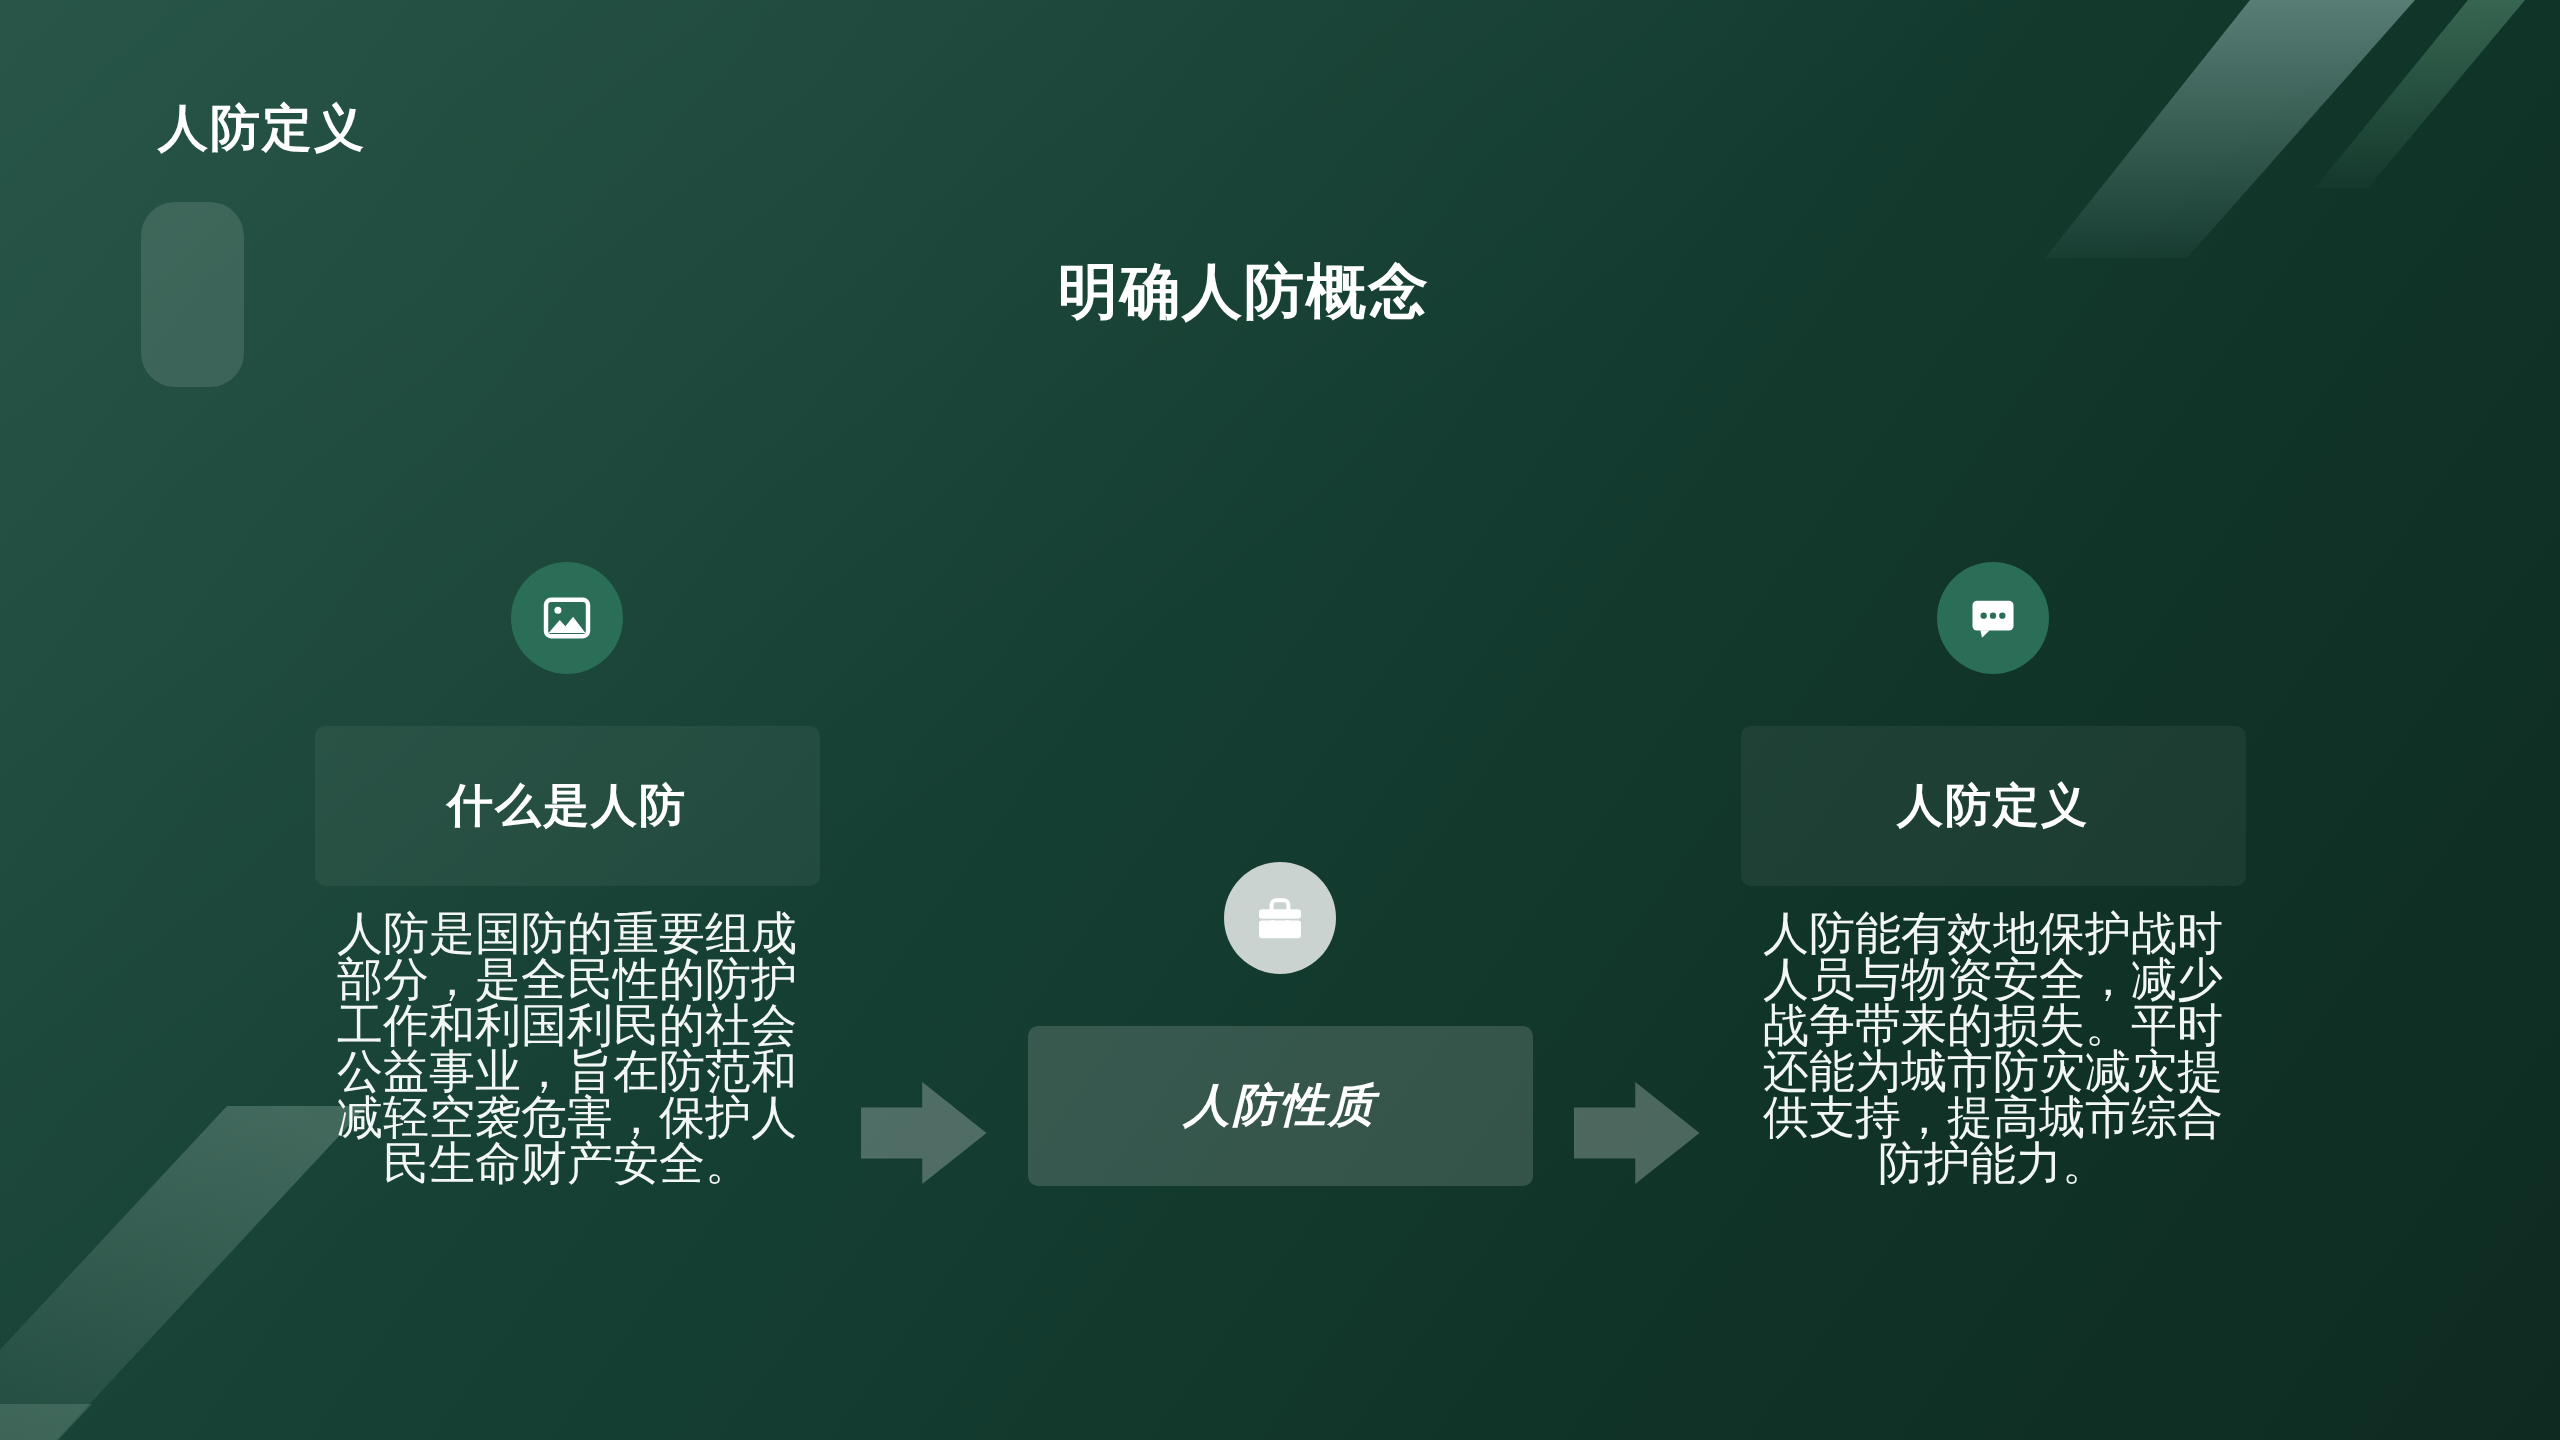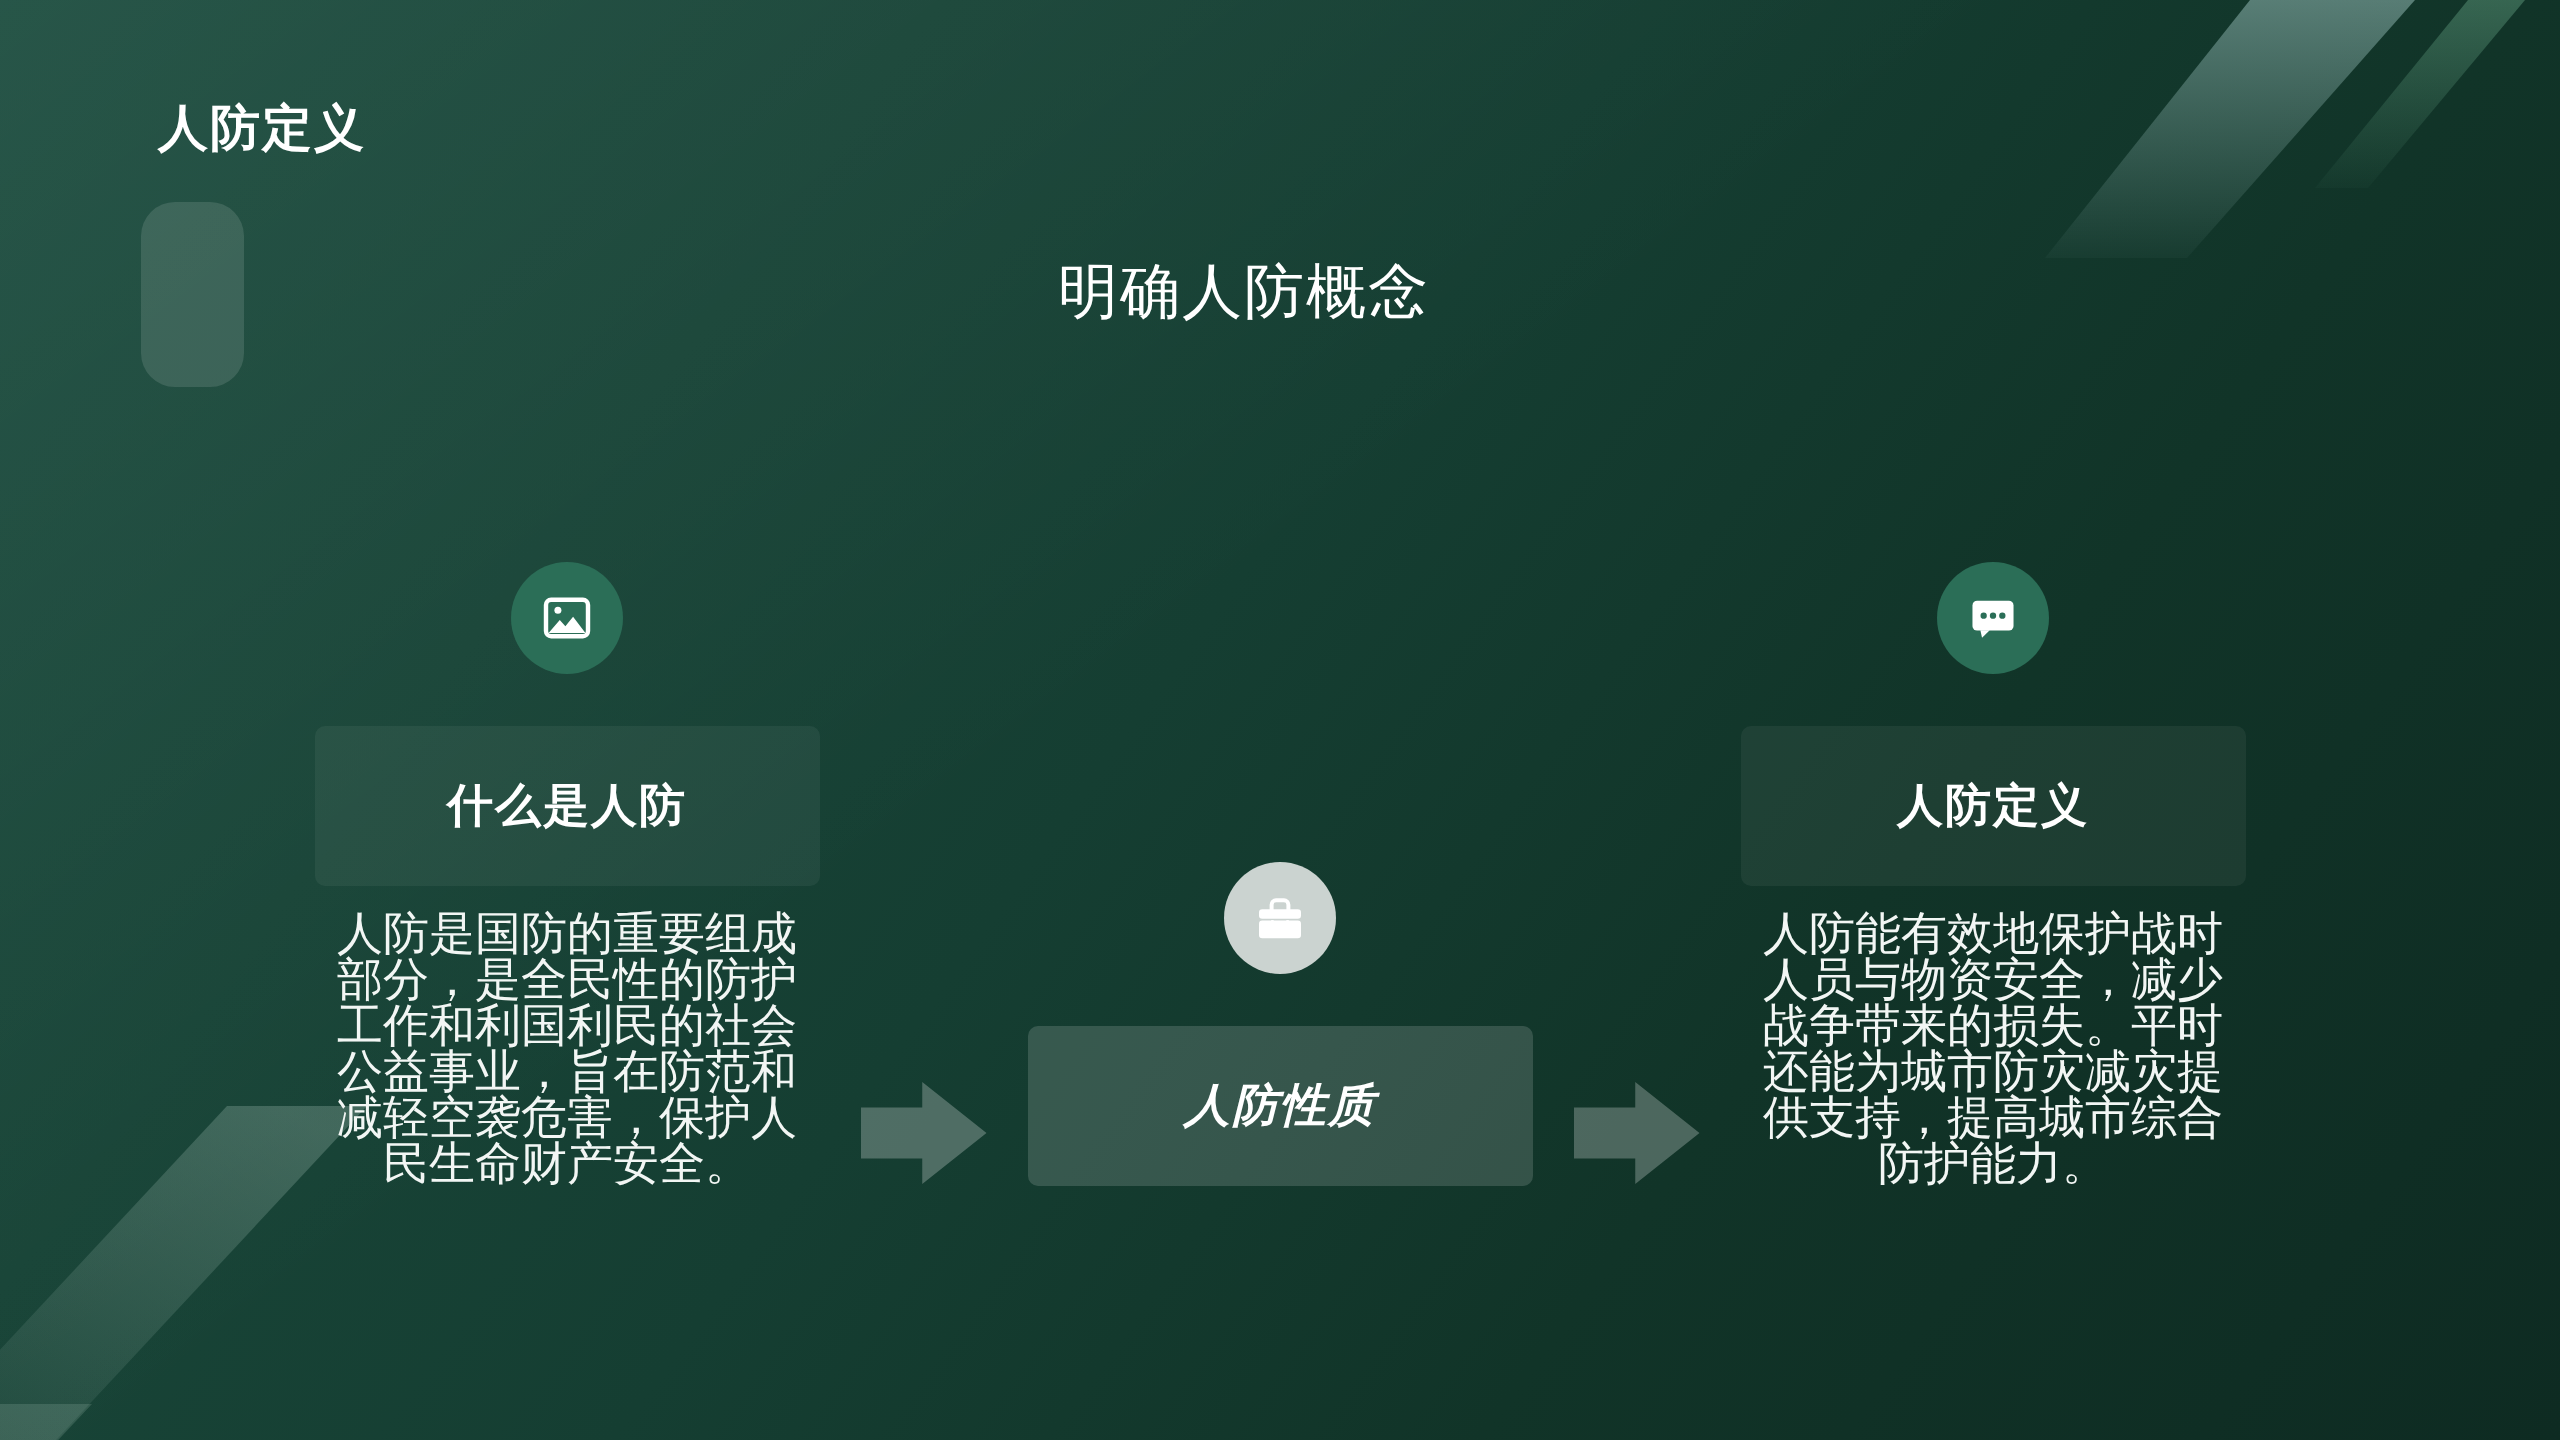--- a/index.html
+++ b/index.html
@@ -17,21 +17,21 @@
     position:absolute;left:158px;top:100px;
     color:#ffffff;font-size:50px;font-weight:bold;line-height:1.15;
     letter-spacing:2px;
   }
   .title-tab{
     position:absolute;left:141px;top:202px;width:103px;height:185px;
     border-radius:34px;background:rgba(255,255,255,0.12);
   }
   .subtitle{
     position:absolute;left:0;top:252px;width:2488px;
-    text-align:center;color:#ffffff;font-size:60px;font-weight:normal;
+    text-align:center;color:#ffffff;font-size:60px;font-weight:bold;
     letter-spacing:2px;
   }
   .row{
     position:absolute;left:0;top:562px;width:2560px;
     display:flex;justify-content:center;align-items:flex-end;
   }
   .col{width:505px;display:flex;flex-direction:column;align-items:center;}
   .badge{
     width:112px;height:112px;border-radius:50%;
     display:flex;align-items:center;justify-content:center;

